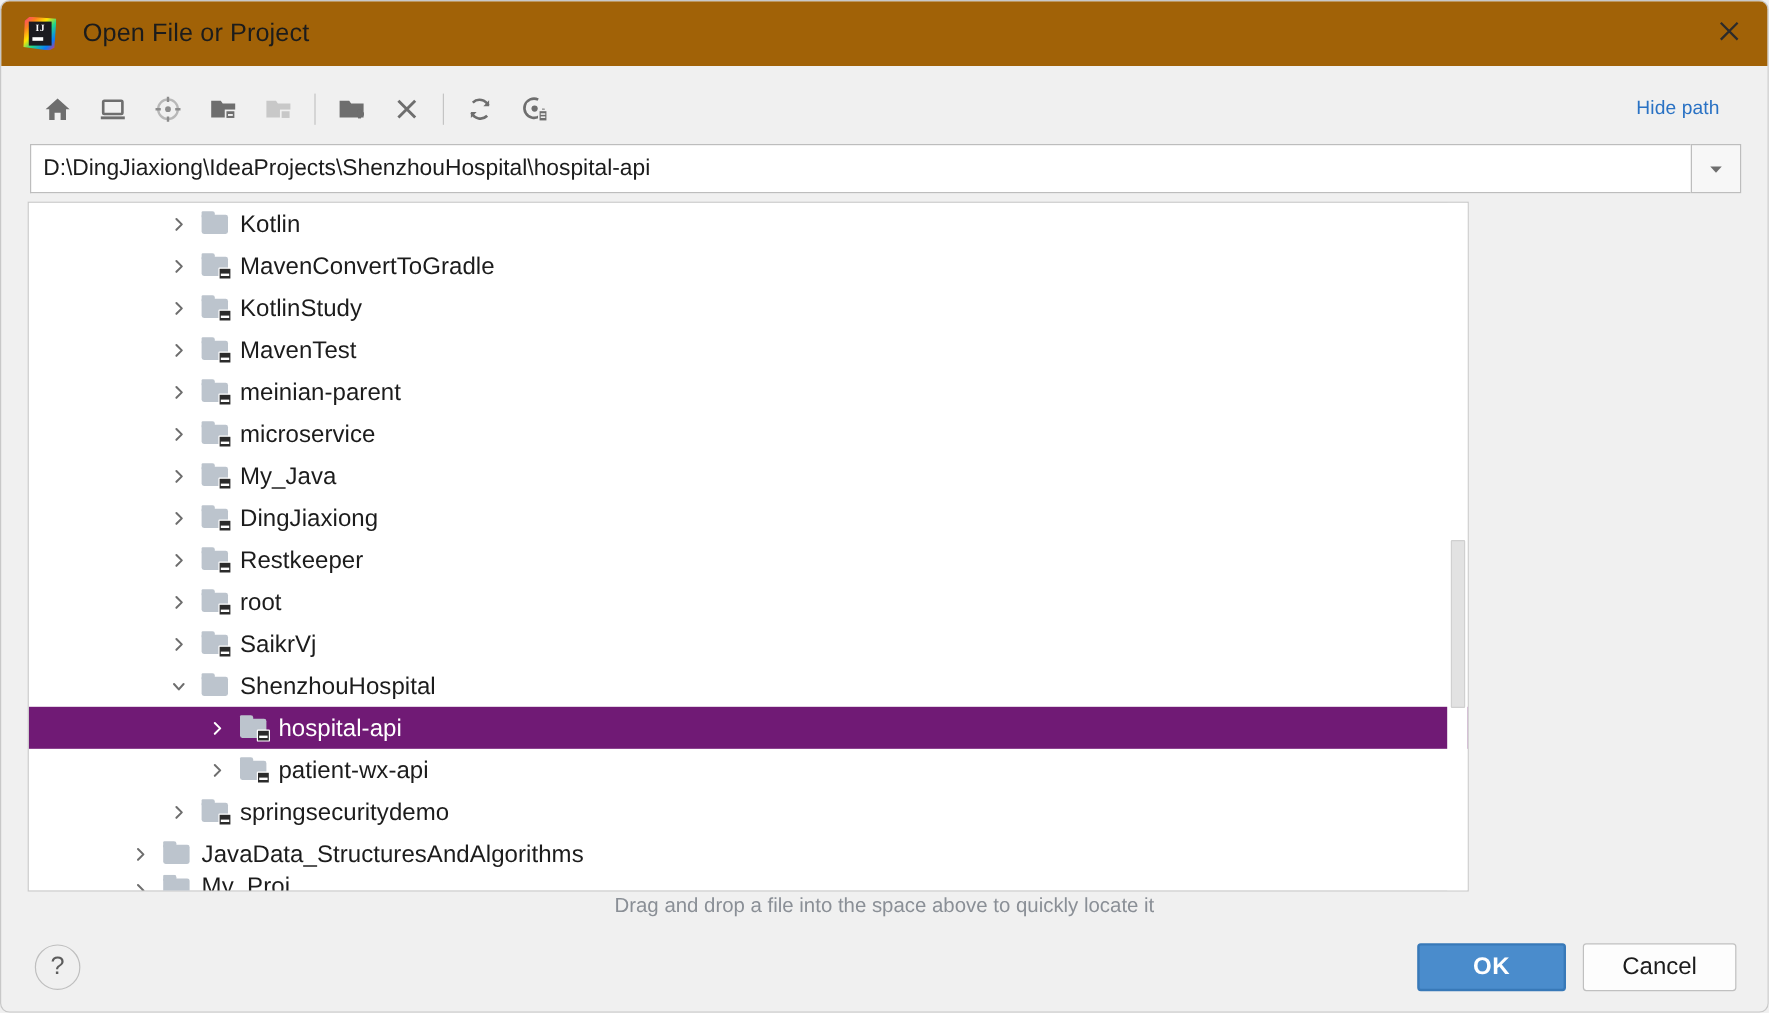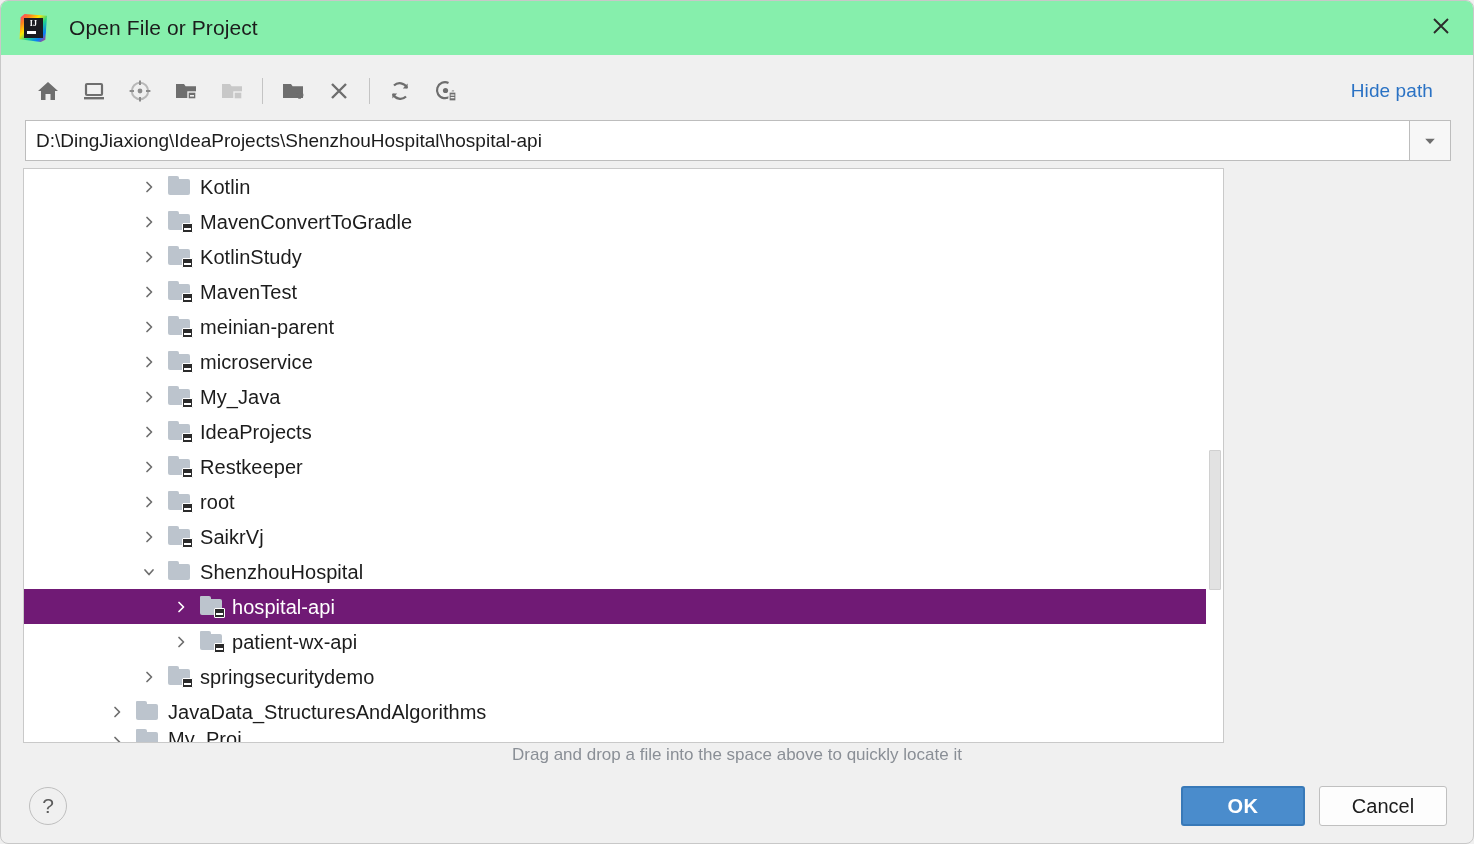--- a/index.html
+++ b/index.html
@@ -16,21 +16,21 @@
     border: 1px solid #c8c8c8;
     border-radius: 8px;
     overflow: hidden;
   }
 
   
   .titlebar {
     position: absolute; top: 0; left: 0;
     width: 100%; height: 54px;
     display: flex; align-items: center;
-    background: #86efac;
+    background: #a16207;
   }
   .app-icon {
     margin-left: 18px;
     width: 28px; height: 28px;
     position: relative; flex: 0 0 auto;
   }
   .app-icon .ij-grad {
     position: absolute; inset: 0;
     background:
       linear-gradient(135deg,#ff318c 0%, #fc801d 22%, #ffe400 40%, #21d789 58%, #087cfa 80%, #fe2857 100%);
@@ -79,21 +79,21 @@
   .tb-icon.disabled { cursor: default; }
   .tb-sep {
     width: 1px; height: 26px;
     background: #c4c4c4;
     margin: 0 7px;
     flex: 0 0 auto;
   }
   .tb-spacer { flex: 1 1 auto; }
   .hide-path {
     margin-right: 40px;
-    color: #2a72c4; font-size: 19px;
+    color: #2a72c4; font-size: 16px;
     cursor: pointer; letter-spacing: .1px;
   }
 
   
   .path-row {
     position: absolute; top: 119px; left: 24px;
     width: 1426px; height: 41px;
     display: flex;
   }
   .path-input {
@@ -456,21 +456,21 @@
           <div class="chev">
             <svg width="16" height="16" viewBox="0 0 16 16">
               <path d="M6 3.5 L10.5 8 L6 12.5" fill="none" stroke="#6e6e6e" stroke-width="1.7" stroke-linecap="round" stroke-linejoin="round"></path>
             </svg>
           </div>
           <div class="folder-ico">
             <div class="f-tab"></div>
             <div class="f-base"></div>
             <div class="f-badge"></div>
           </div>
-          <div class="row-label">IdeaProjects</div>
+          <div class="row-label">DingJiaxiong</div>
         </div>
         <div class="tree-row">
           <div style="flex: 0 0 auto; width: 112px;"></div>
           <div class="chev">
             <svg width="16" height="16" viewBox="0 0 16 16">
               <path d="M6 3.5 L10.5 8 L6 12.5" fill="none" stroke="#6e6e6e" stroke-width="1.7" stroke-linecap="round" stroke-linejoin="round"></path>
             </svg>
           </div>
           <div class="folder-ico">
             <div class="f-tab"></div>

